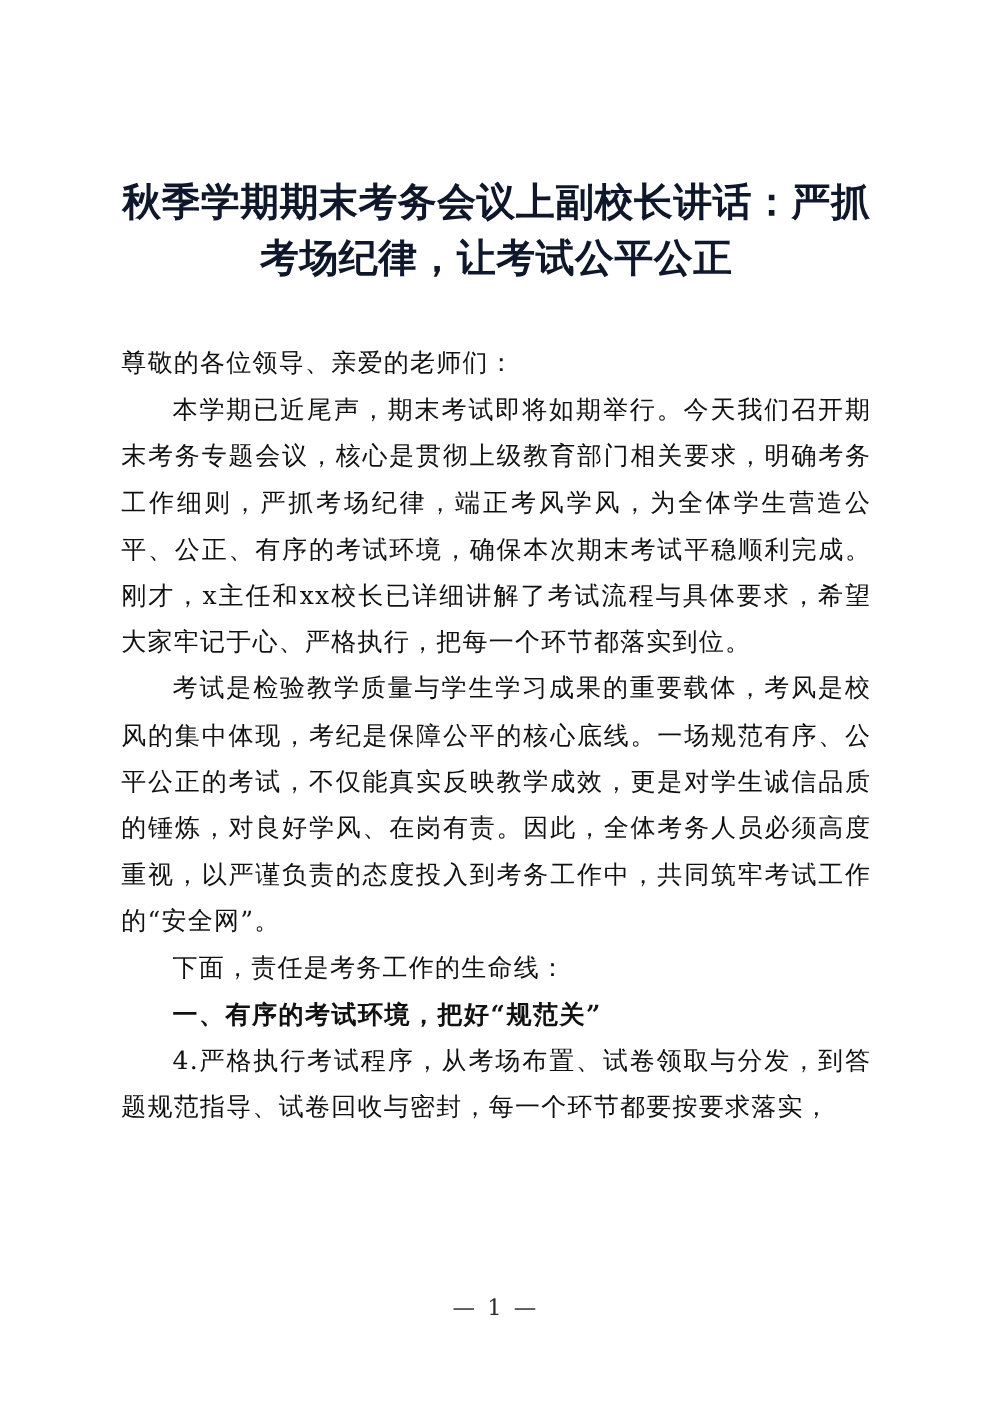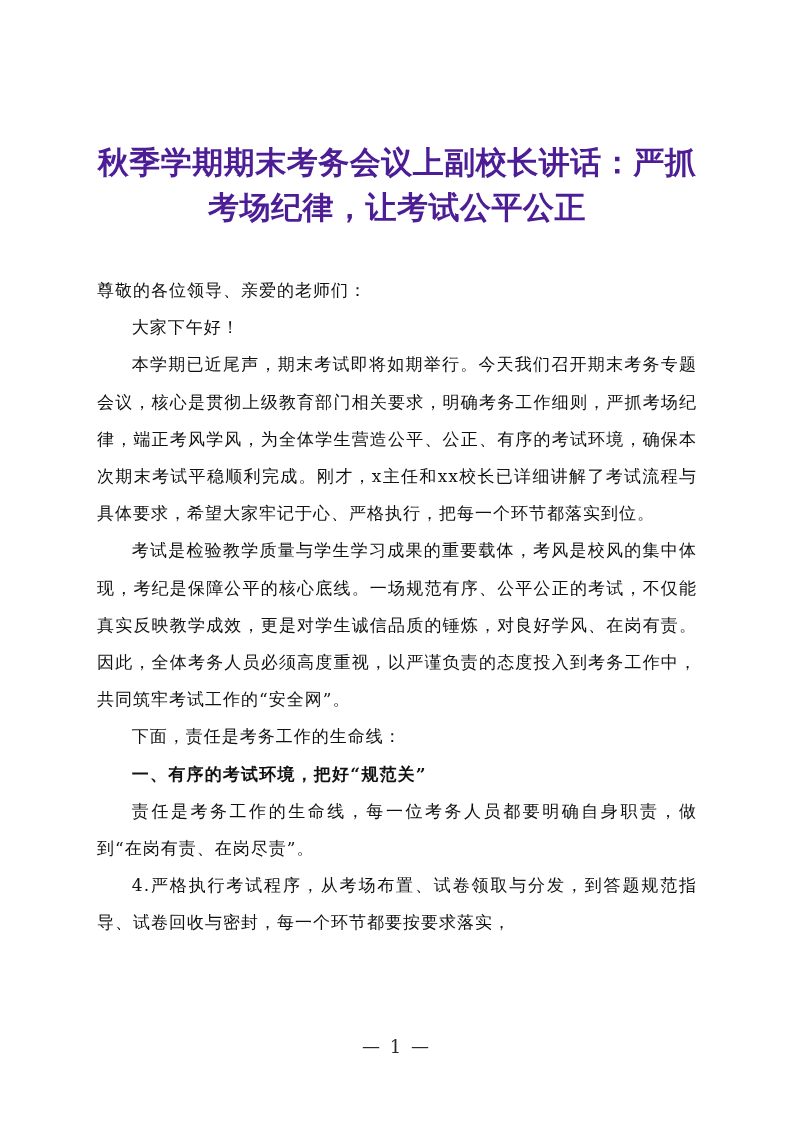--- a/index.html
+++ b/index.html
@@ -34,27 +34,27 @@
   
   .doc-title {
     margin: 0;
     padding-top: 140px;
     text-align: center;
     font-family: "DejaVu Sans", "Liberation Sans", sans-serif;
     font-weight: 700;
     font-size: 31px;
     line-height: 45px;
     letter-spacing: 0.5px;
-    color: #4c1d95;
+    color: #0f172a;
   }
 
   
   .para {
     margin: 0;
-    font-size: 17px;
+    font-size: 20px;
     line-height: 37.2px;
     text-align: justify;
     text-justify: inter-ideograph;
     letter-spacing: 1.0px;
     color: #111;
     font-family: "DejaVu Serif", "Liberation Serif", serif;
   }
   .para.salutation {
     text-indent: 0;
     margin-top: 42px;
@@ -85,31 +85,29 @@
 <body>
 
 <div class="page">
 
   <div class="doc-body">
 
     <h1 class="doc-title">秋季学期期末考务会议上副校长讲话：严抓考场纪律，让考试公平公正</h1>
 
     <p class="para salutation">尊敬的各位领导、亲爱的老师们：</p>
 
-    <p class="para indent">大家下午好！</p>
 
     <p class="para indent">本学期已近尾声，期末考试即将如期举行。今天我们召开期末考务专题会议，核心是贯彻上级教育部门相关要求，明确考务工作细则，严抓考场纪律，端正考风学风，为全体学生营造公平、公正、有序的考试环境，确保本次期末考试平稳顺利完成。刚才，x主任和xx校长已详细讲解了考试流程与具体要求，希望大家牢记于心、严格执行，把每一个环节都落实到位。</p>
 
     <p class="para indent">考试是检验教学质量与学生学习成果的重要载体，考风是校风的集中体现，考纪是保障公平的核心底线。一场规范有序、公平公正的考试，不仅能真实反映教学成效，更是对学生诚信品质的锤炼，对良好学风、在岗有责。因此，全体考务人员必须高度重视，以严谨负责的态度投入到考务工作中，共同筑牢考试工作的“安全网”。</p>
 
     <p class="para indent">下面，责任是考务工作的生命线：</p>
 
     <p class="para heading">一、有序的考试环境，把好“规范关”</p>
 
-    <p class="para indent">责任是考务工作的生命线，每一位考务人员都要明确自身职责，做到“在岗有责、在岗尽责”。</p>
 
     <p class="para indent">4.严格执行考试程序，从考场布置、试卷领取与分发，到答题规范指导、试卷回收与密封，每一个环节都要按要求落实，</p>
 
   </div>
 
   <div class="page-footer">— 1 —</div>
 
 </div>
 
 </body></html>

